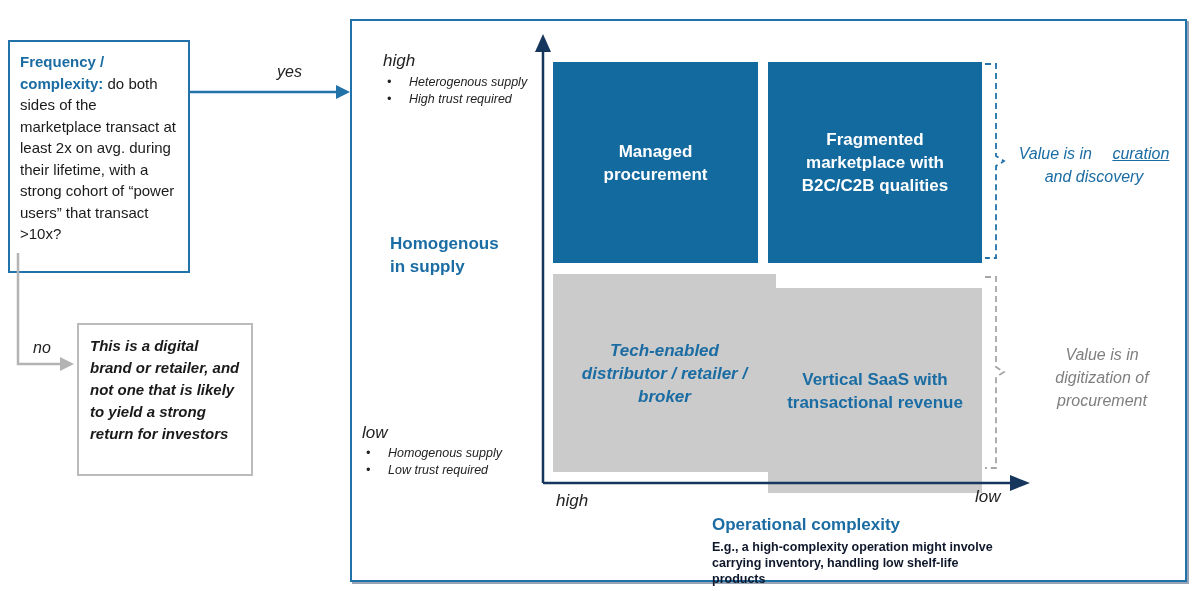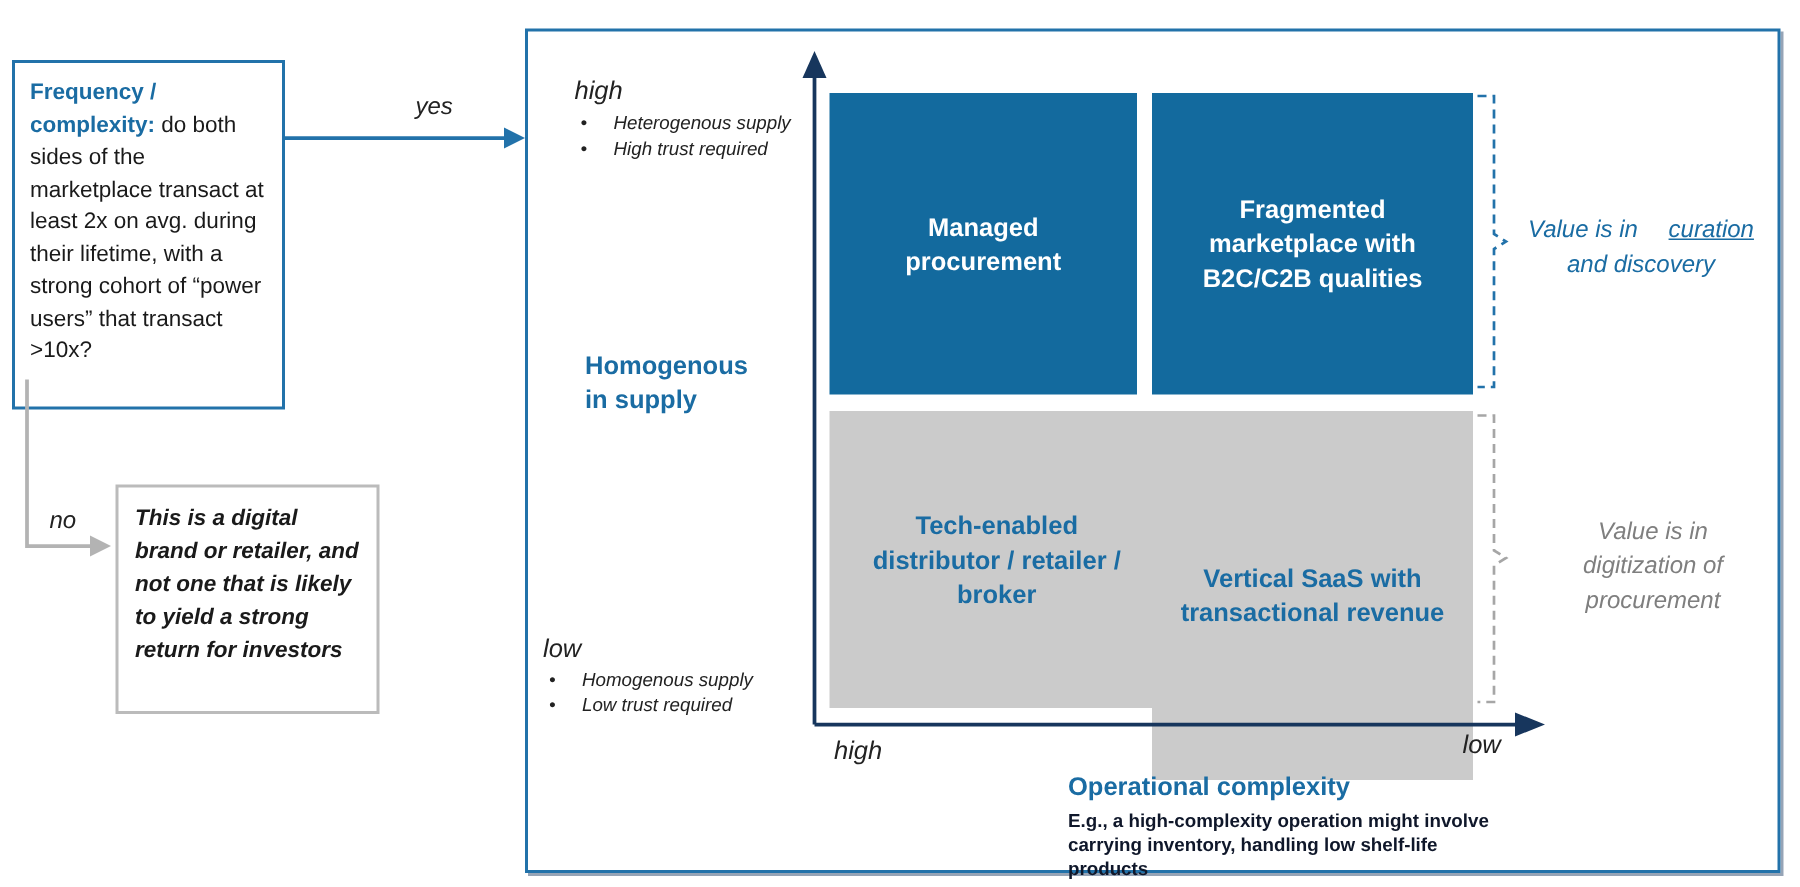--- a/index.html
+++ b/index.html
@@ -51,22 +51,22 @@
   .x-axis-caption{font-size:12.5px;line-height:16px;color:#0f172a;font-weight:bold;margin-top:3px;}
 
   .quadrant{
     display:flex;align-items:center;justify-content:center;text-align:center;
     font-weight:bold;font-size:17px;line-height:23px;padding:0 18px;box-sizing:border-box;
   }
   .quadrant.blue{background:#136a9e;color:#ffffff;}
   .quadrant.gray{background:#cbcbcb;color:#1a6ca3;}
   .q-tl{left:553px;top:62px;width:205px;height:201px;}
   .q-tr{left:768px;top:62px;width:214px;height:201px;}
-  .q-bl{left:553px;top:274px;width:223px;height:198px;}
-  .q-br{left:768px;top:274px;width:214px;height:246px;}
+  .q-bl{left:553px;top:274px;width:223px;height:198px;font-style:italic;}
+  .q-br{left:768px;top:288px;width:214px;height:205px;}
 
   .annotation{font-style:italic;font-size:16px;line-height:23px;text-align:center;}
   .annotation-top{left:1008px;top:142px;width:172px;color:#1a6ca3;}
   .annotation-bottom{left:1028px;top:343px;width:148px;color:#7f7f7f;}
   .underlined{text-decoration:underline;margin-left:16px;}
 
   svg.overlay{position:absolute;left:0;top:0;pointer-events:none;}
 </style>
 </head>
 <body>

